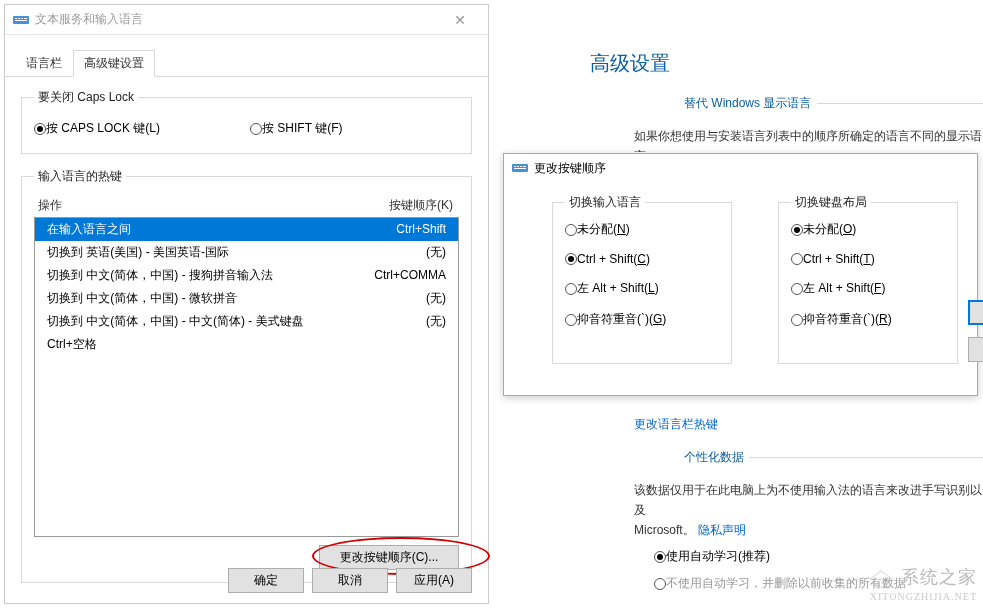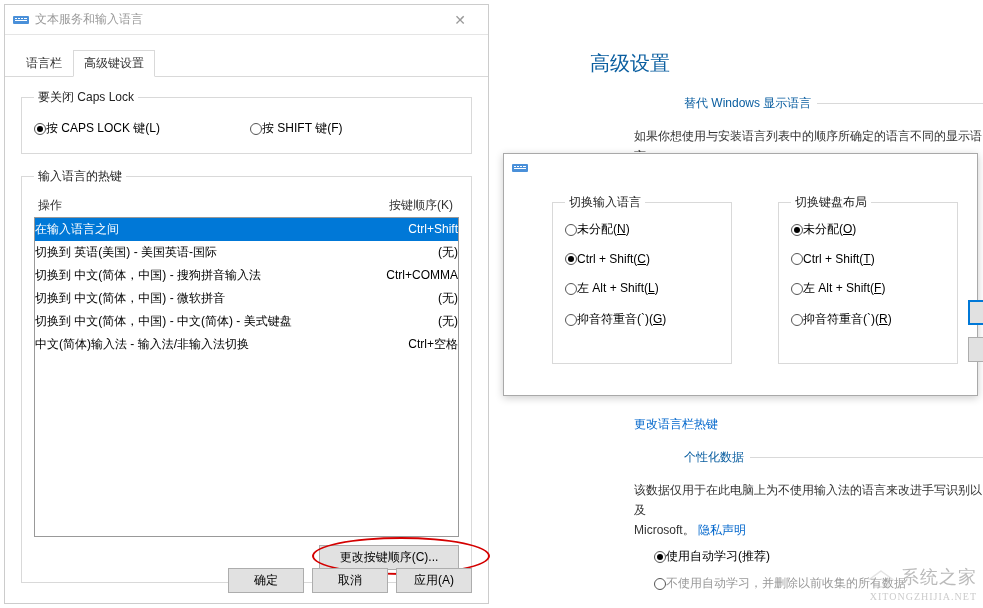--- a/index.html
+++ b/index.html
@@ -105,21 +105,21 @@
     }
     .listbox {
       border: 1px solid #999;
       height: 320px;
       overflow: hidden;
       background: #fff;
     }
     .list-row {
       display: flex;
       justify-content: space-between;
-      padding: 2px 0;
+      padding: 2px 12px;
       line-height: 19px;
     }
     .list-row.selected {
       background: #0078d7;
       color: #fff;
     }
     .change-seq-btn-wrap {
       text-align: right;
       margin-top: 8px;
       position: relative;
@@ -349,21 +349,20 @@
           </div>
         <div class="list-row">
             <span>切换到 中文(简体，中国) - 微软拼音</span>
             <span>(无)</span>
           </div>
         <div class="list-row">
             <span>切换到 中文(简体，中国) - 中文(简体) - 美式键盘</span>
             <span>(无)</span>
           </div>
         <div class="list-row">
-            <span>中文(简体)输入法 - 输入法/非输入法切换</span>
             <span>Ctrl+空格</span>
           </div>
       </div>
       <div class="change-seq-btn-wrap">
         <button class="win-button" style="min-width:140px">更改按键顺序(C)...</button>
         <div class="annotation-ellipse" style="left:278px;top:-8px;width:178px;height:38px;"></div>
       </div>
     </fieldset>
   </div>
 
@@ -379,20 +378,21 @@
     <span class="icon">
       <svg width="16" height="12" viewBox="0 0 16 12">
           <rect x="0" y="2" width="16" height="8" rx="1" fill="#4a90d9"></rect>
           <rect x="2" y="4" width="2" height="1" fill="#fff"></rect>
           <rect x="5" y="4" width="2" height="1" fill="#fff"></rect>
           <rect x="8" y="4" width="2" height="1" fill="#fff"></rect>
           <rect x="11" y="4" width="3" height="1" fill="#fff"></rect>
           <rect x="2" y="6" width="12" height="1" fill="#fff"></rect>
         </svg>
     </span>
+    <span class="title">更改按键顺序</span>
   </div>
   <div class="change-body">
     <div class="change-col">
       <fieldset>
         <legend>切换输入语言</legend>
         <label class="radio-item">
             <span class="radio-circle"></span>
             <span><span>未分配(</span><span class="u">N</span><span>)</span></span>
           </label>
         <label class="radio-item">

